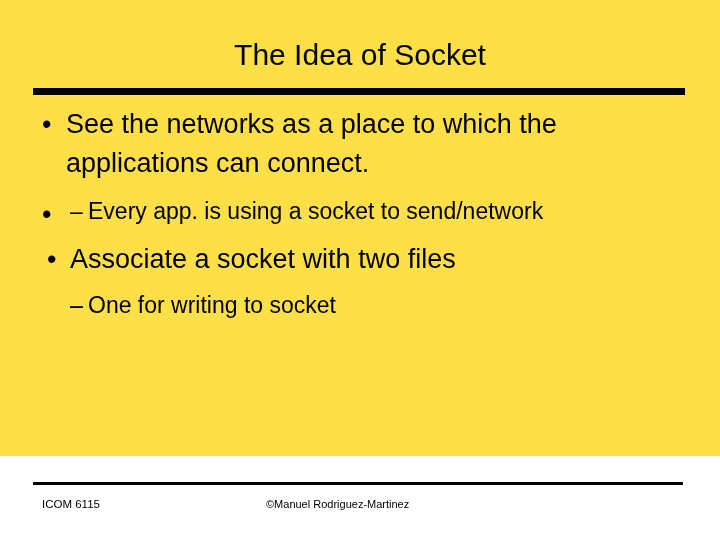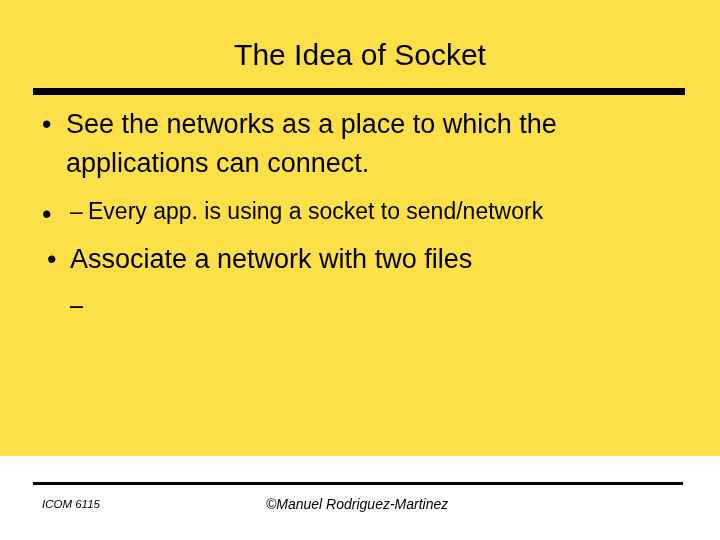--- a/index.html
+++ b/index.html
@@ -116,36 +116,35 @@
   .sp-before-sub { margin-top: 10px; }
   .sp-tight { margin-top: 2px; }
 
   
   .footer {
     position: absolute;
     left: 0;
     top: 496px;
     width: 720px;
     height: 20px;
-    font-style: italic;
   }
   .footer-left {
     position: absolute;
     left: 42px;
     top: 0;
     font-size: 11.5px;
     line-height: 16px;
     color: #000000;
     white-space: nowrap;
   }
   .footer-center {
     position: absolute;
     left: 266px;
     top: 0;
-    font-size: 14px;
+    font-size: 11px;
     line-height: 16px;
     color: #000000;
     white-space: nowrap;
   }
 </style>
 </head>
 <body>
 
 <div class="slide">
 
@@ -164,29 +163,30 @@
       <span class="marker">•</span>
     </div>
 
     <div class="bullet lvl2 sp-before-sub">
       <span class="marker">–</span>
       <span class="btext">Every app. is using a socket to send/network</span>
     </div>
 
     <div class="bullet lvl1 indent-more sp-after-sub">
       <span class="marker">•</span>
-      <span class="btext">Associate a network with two files</span>
+      <span class="btext">Associate a socket with two files</span>
     </div>
 
     <div class="bullet lvl2 sp-before-sub">
       <span class="marker">–</span>
     </div>
 
     <div class="bullet lvl2 sp-tight">
       <span class="marker">–</span>
+      <span class="btext">One for writing to socket</span>
     </div>
 
   </div>
 
   <div class="footer-rule"></div>
 
   <div class="footer">
     <div class="footer-left">ICOM 6115</div>
     <div class="footer-center">©Manuel Rodriguez-Martinez</div>
   </div>

